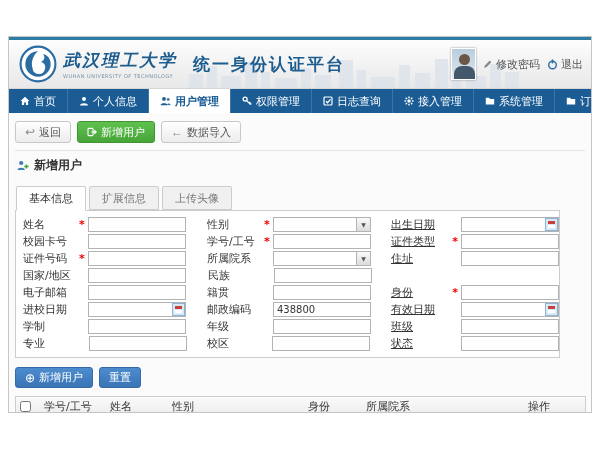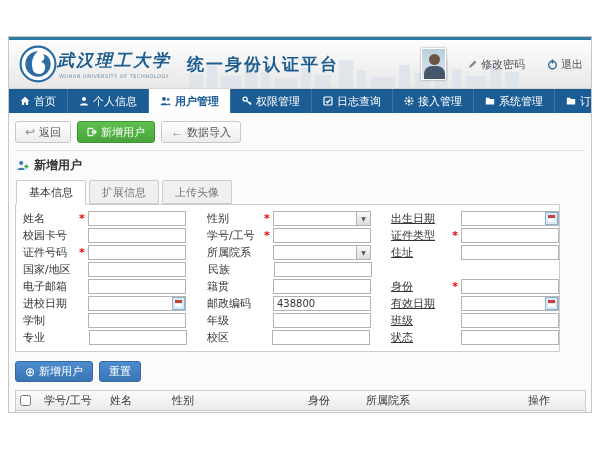--- a/index.html
+++ b/index.html
@@ -6,25 +6,25 @@
   html,body { width:600px; height:450px; background:#fff; overflow:hidden;
     font-family:"DejaVu Sans","Liberation Sans",sans-serif; }
   .page { position:absolute; left:8px; top:36px; width:584px; height:377px;
     border:1px solid #c6c6c6; background:#fff; overflow:hidden; }
   .topbar { height:3px; background:#2e7ca3; }
   
   .header { position:relative; height:49px; background:linear-gradient(#fdfdfd,#e8e8e8);
     border-bottom:1px solid #d5d5d5; display:flex; align-items:center; }
   .skyline { position:absolute; left:180px; bottom:0; opacity:.85; }
   .logo { margin-left:10px; width:38px; height:38px; flex:0 0 auto; position:relative; z-index:1; }
-  .uni { position:relative; z-index:1;text-align:center; }
+  .uni { margin-left:6px; position:relative; z-index:1; }
   .uni-cn { font-size:17px; font-weight:bold; font-style:italic; color:#1c5c8e; letter-spacing:2px; }
   .uni-en { font-size:5px; color:#7590a5; letter-spacing:.5px; margin-top:1px; }
   .ptitle { margin-left:16px; font-size:17px; font-weight:bold; color:#1c5c8e; letter-spacing:2px; position:relative; z-index:1; }
-  .hright { position:absolute; right:8px; top:0; height:100%; display:flex; align-items:center; gap:22px; z-index:2; }
+  .hright { position:absolute; right:8px; top:0; height:100%; display:flex; align-items:center; gap:7px; z-index:2; }
   .avatar { width:25px; height:32px; border:1px solid #fff; box-shadow:0 0 2px rgba(0,0,0,.4);
     background:linear-gradient(#b9cedd,#dde8ef); position:relative; overflow:hidden; cursor:pointer; }
   .avatar::before { content:''; position:absolute; left:7px; top:5px; width:11px; height:11px; border-radius:50%; background:#6b5747; }
   .avatar::after { content:''; position:absolute; left:2px; top:17px; width:21px; height:14px; border-radius:8px 8px 0 0; background:#44576b; }
   .hlink { display:inline-flex; align-items:center; gap:3px; font-size:11px; color:#555; cursor:pointer; white-space:nowrap; }
   
   .nav { display:flex; height:24px; background:#1b5c95; font-size:11px; }
   .nav-item { display:flex; align-items:center; gap:4px; padding:0 11px; color:#fff;
     border-right:1px solid #40749f; cursor:pointer; white-space:nowrap; }
   .nav-item.active { background:#fff; color:#1b5c95; font-weight:bold; }
@@ -34,21 +34,21 @@
   .toolbar { display:flex; gap:6px; padding:4px 0 7px 0; border-bottom:1px solid #e3e3e3; }
   .btn { font-size:11px; height:22px; padding:0 9px; border-radius:3px; display:inline-flex;
     align-items:center; gap:4px; cursor:pointer; white-space:nowrap; }
   .btn-light { background:linear-gradient(#ffffff,#ececec); border:1px solid #c8c8c8; color:#555; }
   .btn-green { background:linear-gradient(#5fc04f,#47a539); border:1px solid #3f9630; color:#fff; }
   .btn-blue  { background:linear-gradient(#4c8ccd,#3a74b5); border:1px solid #346aa8; color:#fff; height:21px; }
   .arrow-ch { font-size:12px; line-height:1; color:#8a8a8a; }
   .section-head { display:flex; align-items:center; gap:5px; padding:6px 2px 4px 2px;
     font-size:12px; font-weight:bold; color:#333; }
   
-  .tabs { display:flex; margin-top:2px; position:relative; z-index:2; padding-left:1px; }
+  .tabs { display:flex; margin-top:8px; position:relative; z-index:2; padding-left:1px; }
   .tab { font-size:11px; padding:4px 12px 3px 12px; border:1px solid #ccc; background:#f0f0f0;
     color:#777; margin-right:3px; border-radius:2px 2px 0 0; cursor:pointer; }
   .tab.active { background:#fff; color:#333; border-bottom:1px solid #fff; margin-bottom:-1px; padding-bottom:4px; }
   
   .panel { width:545px; border:1px solid #ccc; background:#fff; padding:5px 0; }
   .form-row { display:flex; height:17px; align-items:center; }
   .field { display:flex; align-items:center; width:185px; }
   .field.c2 { width:175px; }
   .flabel { margin-left:7px; font-size:11px; color:#333; white-space:nowrap; }
   .field.c0 .flabel { width:56px; }

